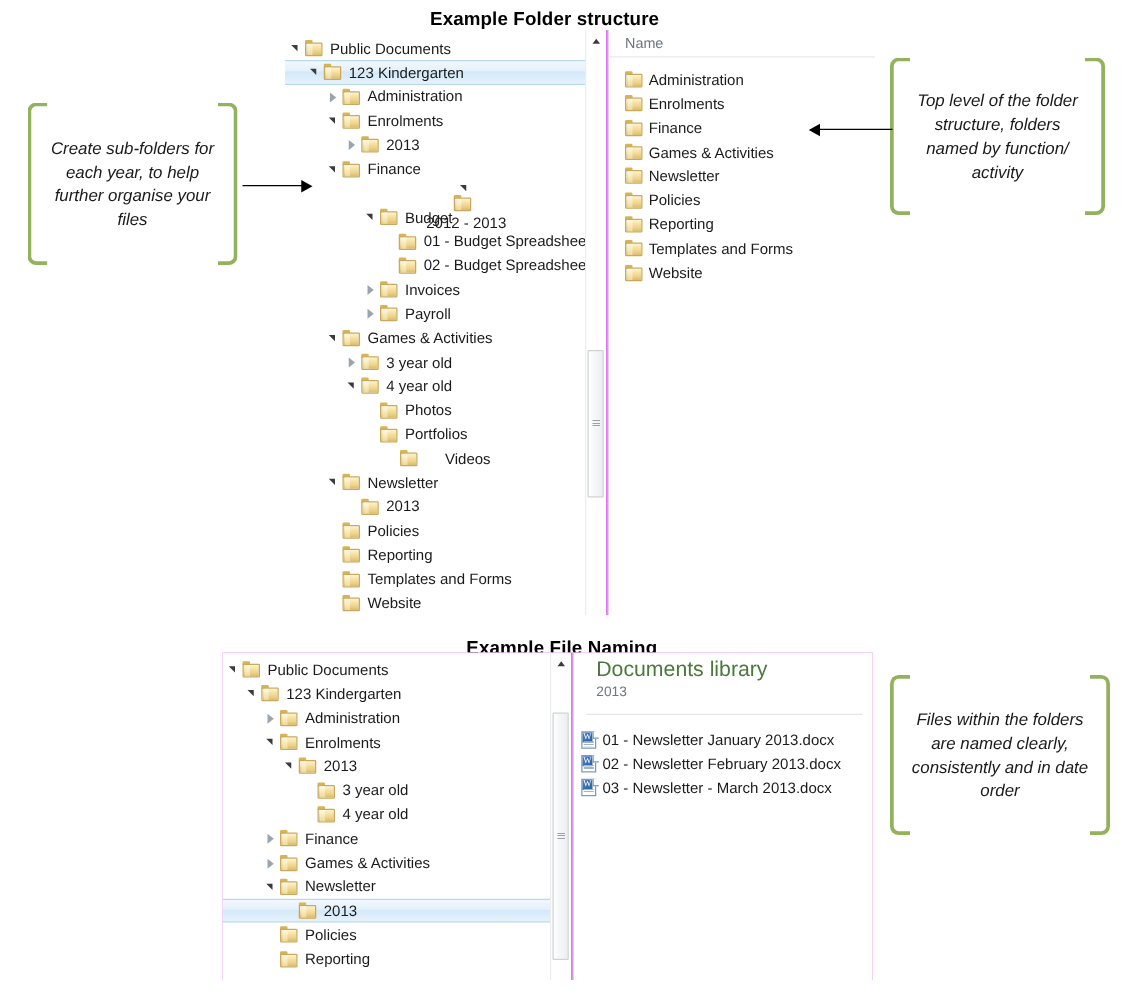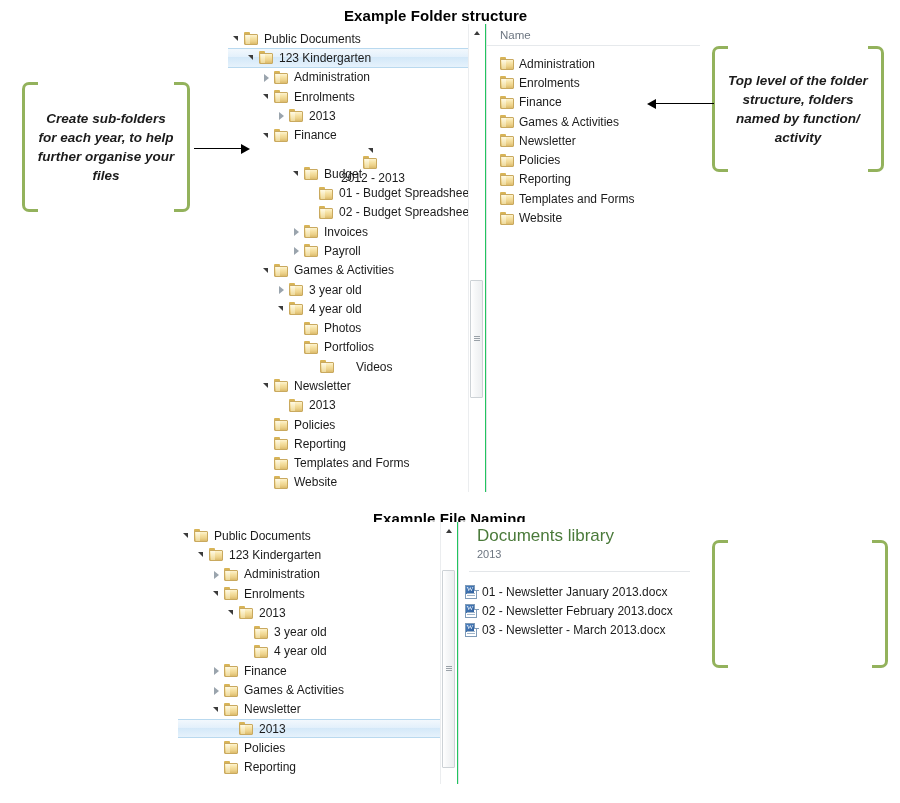--- a/index.html
+++ b/index.html
@@ -10,21 +10,21 @@
   }
   .canvas{position:absolute;left:0;top:0;width:900px;height:803px;overflow:hidden;}
 
   
   .section-title{
     position:absolute;font-weight:bold;font-size:15px;color:#000;
     letter-spacing:0.1px;white-space:nowrap;
   }
 
   
-  .explorer{position:absolute;background:#22c55e;}
+  .explorer{position:absolute;background:#d946ef;}
   .tree-pane{
     position:absolute;top:0;left:0;bottom:0;background:#ffffff;overflow:hidden;
   }
   .list-pane{position:absolute;top:0;bottom:0;background:#ffffff;overflow:hidden;}
   .pane-split{position:absolute;top:0;bottom:0;width:1px;background:#dfe3e8;}
 
   
   .trow{
     position:relative;height:19.3px;display:flex;align-items:center;
     font-size:12px;color:#1b1b1b;white-space:nowrap;
@@ -139,21 +139,21 @@
   .callout{position:absolute;}
   .callout .brk{
     position:absolute;top:0;bottom:0;width:13px;
     border:3px solid #93b25c;border-radius:7px;
   }
   .callout .brk.l{left:0;border-right:none;border-top-right-radius:0;border-bottom-right-radius:0;}
   .callout .brk.r{right:0;border-left:none;border-top-left-radius:0;border-bottom-left-radius:0;}
   .callout .ctext{
     position:absolute;left:14px;right:14px;top:0;bottom:0;
     display:flex;align-items:center;justify-content:center;text-align:center;
-    font-style:italic;font-size:13.5px;line-height:19px;color:#1b1b1b;font-weight:bold;
+    font-style:italic;font-size:13.5px;line-height:19px;color:#1b1b1b;
   }
 
   
   .leader{position:absolute;background:#000;height:1.4px;}
   .ahead{position:absolute;width:0;height:0;}
   .ahead.right{
     border-top:5px solid transparent;border-bottom:5px solid transparent;
     border-left:9px solid #000;
   }
   .ahead.left{
@@ -703,15 +703,16 @@
     <div class="brk l"></div>
     <div class="brk r"></div>
     <div class="ctext">Top level of the folder structure, folders named by function/ activity</div>
   </div>
   <div class="leader" style="left:656px;top:103px;width:58px;"></div>
   <div class="ahead left" style="left:647px;top:99px;"></div>
 
   <div class="callout" style="left:712px;top:540px;width:176px;height:128px;">
     <div class="brk l"></div>
     <div class="brk r"></div>
+    <div class="ctext">Files within the folders are named clearly, consistently and in date order</div>
   </div>
 
 </div>
 
 </body></html>

